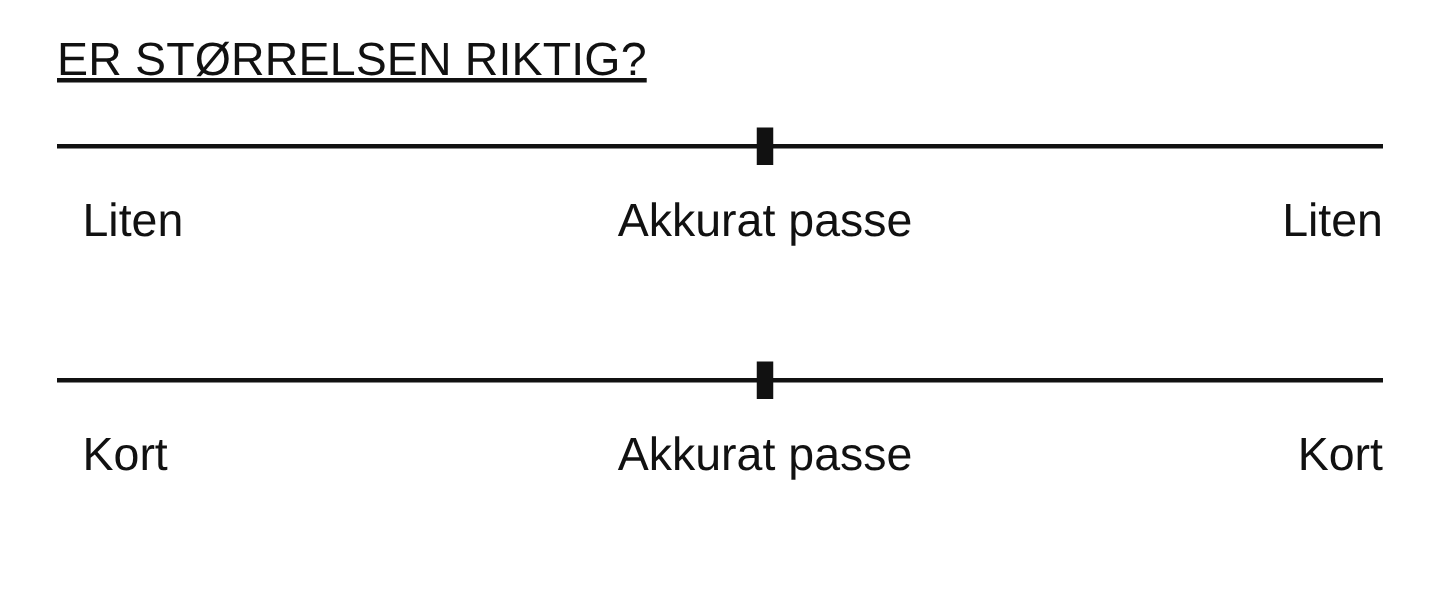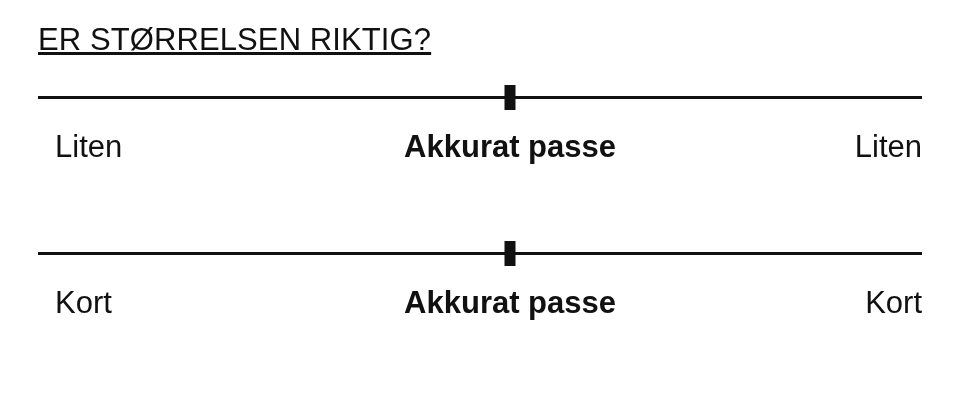--- a/index.html
+++ b/index.html
@@ -74,21 +74,21 @@
   .scale-label {
     position: absolute;
     top: 0;
     font-size: 31px;
     font-weight: 400;
     line-height: 40px;
     color: #111111;
     white-space: nowrap;
   }
   .scale-label.left   { left: 17px; }
-  .scale-label.center { transform: translateX(-50%); font-weight: bold; }
+  .scale-label.center { transform: translateX(-50%); }
   .scale-label.right  { right: 0; }
 </style>
 </head>
 <body>
 
 <div class="page">
 
   <section class="scale-group" id="group-0">
 
     <h2 class="scale-heading">ER STØRRELSEN RIKTIG?</h2>

